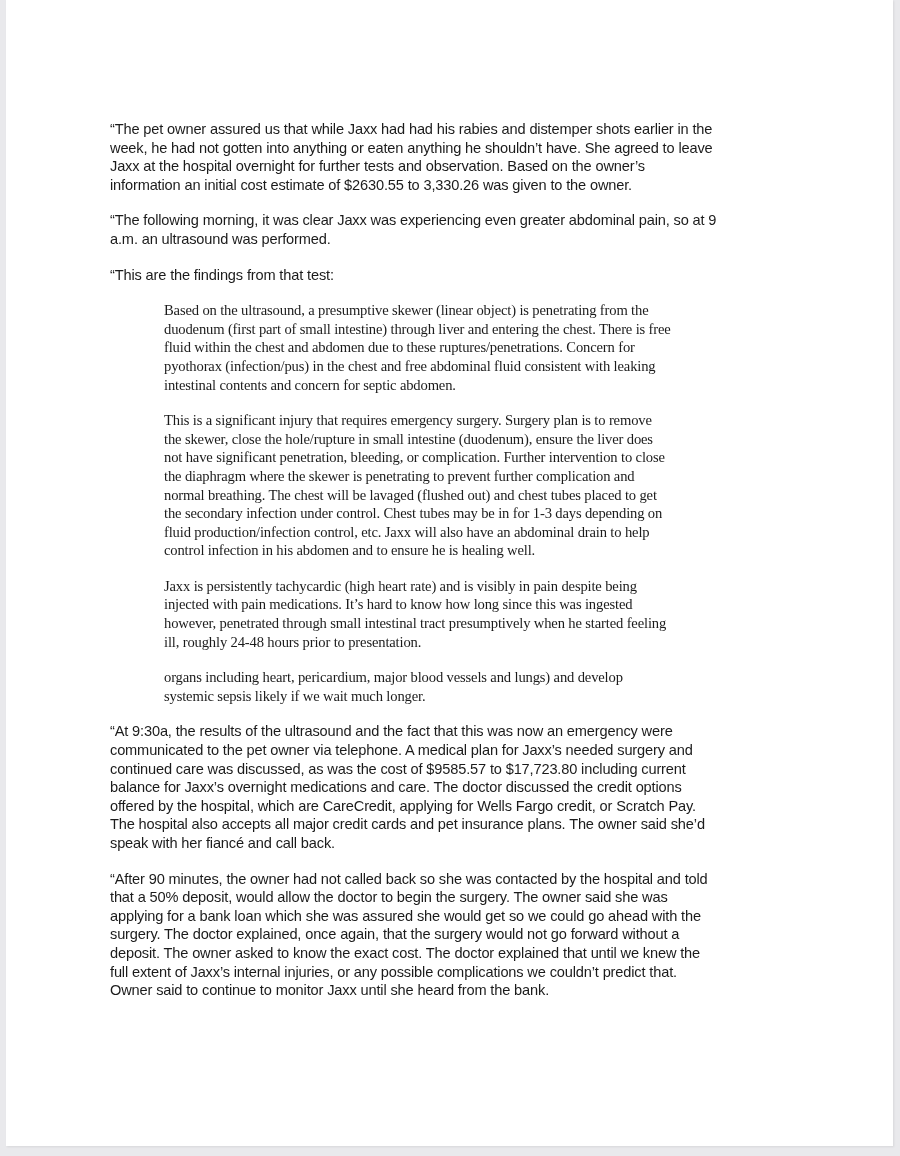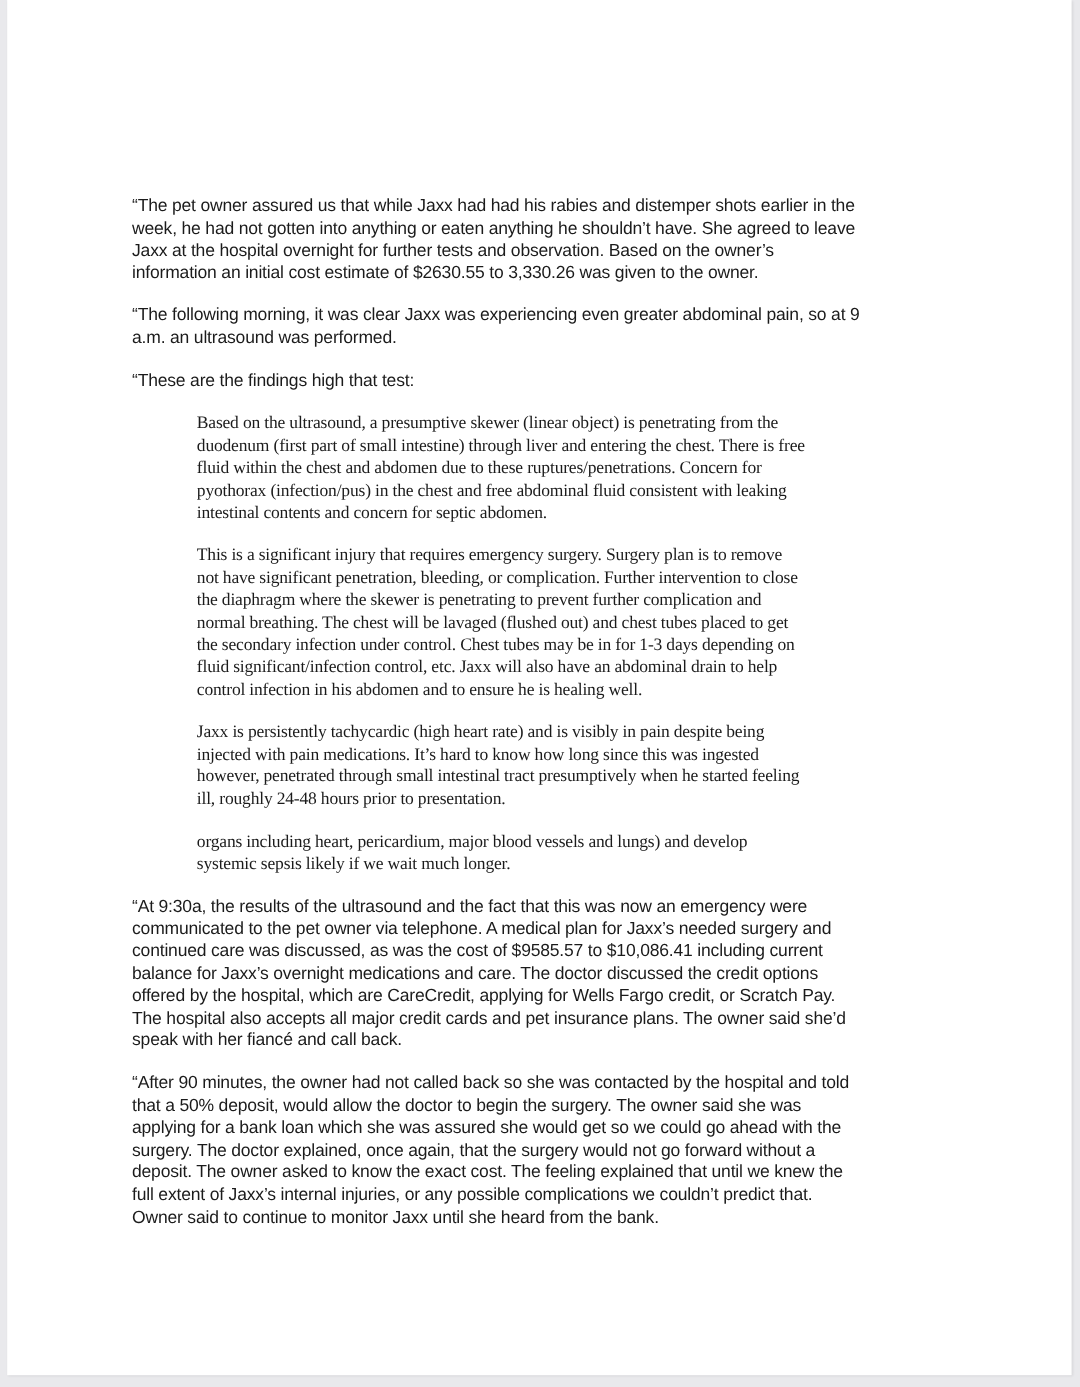--- a/index.html
+++ b/index.html
@@ -22,21 +22,20 @@
     .content {
       position: absolute;
       left: 104px;
       top: 120px;
       width: 690px;
       font-family: "Liberation Sans", sans-serif;
       font-size: 14.6px;
       line-height: 18.6px;
       color: #1b1b1b;
       letter-spacing: -0.15px;
-      margin-top: 43px;
     }
     .para {
       margin: 0 0 17px 0;
     }
     .indent {
       margin-left: 54px;
       width: 640px;
       font-family: Liberation Serif, serif;
     }
     .line {
@@ -56,67 +55,68 @@
       <span class="line">Jaxx at the hospital overnight for further tests and observation. Based on the owner’s</span>
       <span class="line">information an initial cost estimate of $2630.55 to 3,330.26 was given to the owner.</span>
     </div>
 
     <div class="para">
       <span class="line">“The following morning, it was clear Jaxx was experiencing even greater abdominal pain, so at 9</span>
       <span class="line">a.m. an ultrasound was performed.</span>
     </div>
 
     <div class="para">
-      <span class="line">“These are the findings high that test:</span>
+      <span class="line">“This are the findings from that test:</span>
     </div>
 
     <div class="para indent">
       <span class="line">Based on the ultrasound, a presumptive skewer (linear object) is penetrating from the</span>
       <span class="line">duodenum (first part of small intestine) through liver and entering the chest. There is free</span>
       <span class="line">fluid within the chest and abdomen due to these ruptures/penetrations. Concern for</span>
       <span class="line">pyothorax (infection/pus) in the chest and free abdominal fluid consistent with leaking</span>
       <span class="line">intestinal contents and concern for septic abdomen.</span>
     </div>
 
     <div class="para indent">
       <span class="line">This is a significant injury that requires emergency surgery. Surgery plan is to remove</span>
+      <span class="line">the skewer, close the hole/rupture in small intestine (duodenum), ensure the liver does</span>
       <span class="line">not have significant penetration, bleeding, or complication. Further intervention to close</span>
       <span class="line">the diaphragm where the skewer is penetrating to prevent further complication and</span>
       <span class="line">normal breathing. The chest will be lavaged (flushed out) and chest tubes placed to get</span>
       <span class="line">the secondary infection under control.  Chest tubes may be in for 1-3 days depending on</span>
-      <span class="line">fluid significant/infection control, etc. Jaxx will also have an abdominal drain to help</span>
+      <span class="line">fluid production/infection control, etc. Jaxx will also have an abdominal drain to help</span>
       <span class="line">control infection in his abdomen and to ensure he is healing well.</span>
     </div>
 
     <div class="para indent">
       <span class="line">Jaxx is persistently tachycardic (high heart rate) and is visibly in pain despite being</span>
       <span class="line">injected with pain medications. It’s hard to know how long since this was ingested</span>
       <span class="line">however, penetrated through small intestinal tract presumptively when he started feeling</span>
       <span class="line">ill, roughly 24-48 hours prior to presentation.</span>
     </div>
 
     <div class="para indent">
       <span class="line">organs including heart, pericardium, major blood vessels and lungs) and develop</span>
       <span class="line">systemic sepsis likely if we wait much longer.</span>
     </div>
 
     <div class="para">
       <span class="line">“At 9:30a, the results of the ultrasound and the fact that this was now an emergency were</span>
       <span class="line">communicated to the pet owner via telephone.  A medical plan for Jaxx’s needed surgery and</span>
-      <span class="line">continued care was discussed, as was the cost of $9585.57 to $10,086.41 including current</span>
+      <span class="line">continued care was discussed, as was the cost of $9585.57 to $17,723.80 including current</span>
       <span class="line">balance for Jaxx’s overnight medications and care. The doctor discussed the credit options</span>
       <span class="line">offered by the hospital, which are CareCredit, applying for Wells Fargo credit, or Scratch Pay.</span>
       <span class="line">The hospital also accepts all major credit cards and pet insurance plans. The owner said she’d</span>
       <span class="line">speak with her fiancé and call back.</span>
     </div>
 
     <div class="para">
       <span class="line">“After 90 minutes, the owner had not called back so she was contacted by the hospital and told</span>
       <span class="line">that a 50% deposit, would allow the doctor to begin the surgery. The owner said she was</span>
       <span class="line">applying for a bank loan which she was assured she would get so we could go ahead with the</span>
       <span class="line">surgery.  The doctor explained, once again, that the surgery would not go forward without a</span>
-      <span class="line">deposit. The owner asked to know the exact cost. The feeling explained that until we knew the</span>
+      <span class="line">deposit. The owner asked to know the exact cost. The doctor explained that until we knew the</span>
       <span class="line">full extent of Jaxx’s internal injuries, or any possible complications we couldn’t predict that.</span>
       <span class="line">Owner said to continue to monitor Jaxx until she heard from the bank.</span>
     </div>
 
   </div>
 </div>
 
 </body></html>

